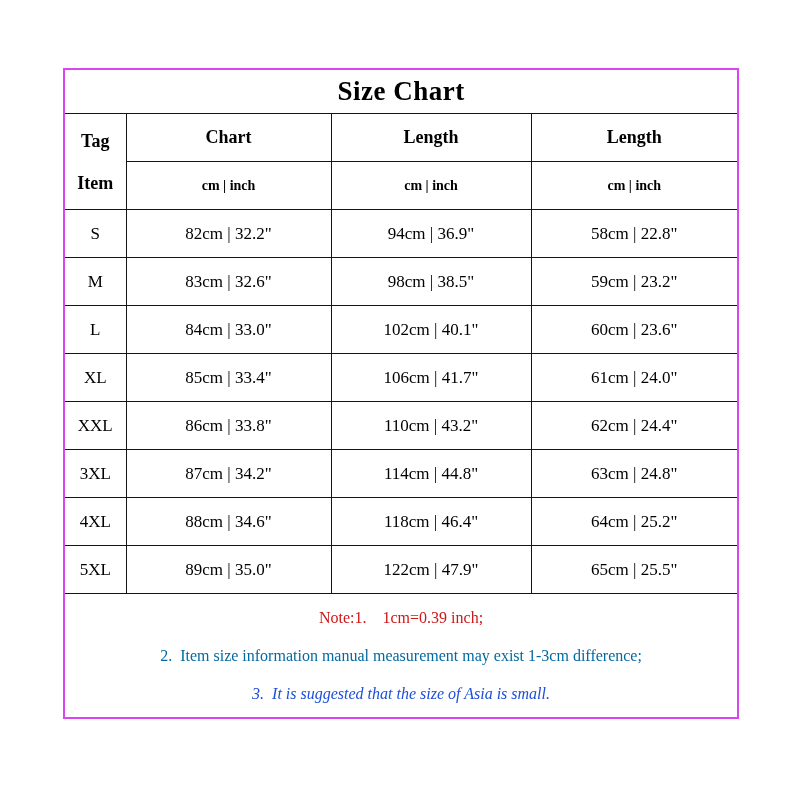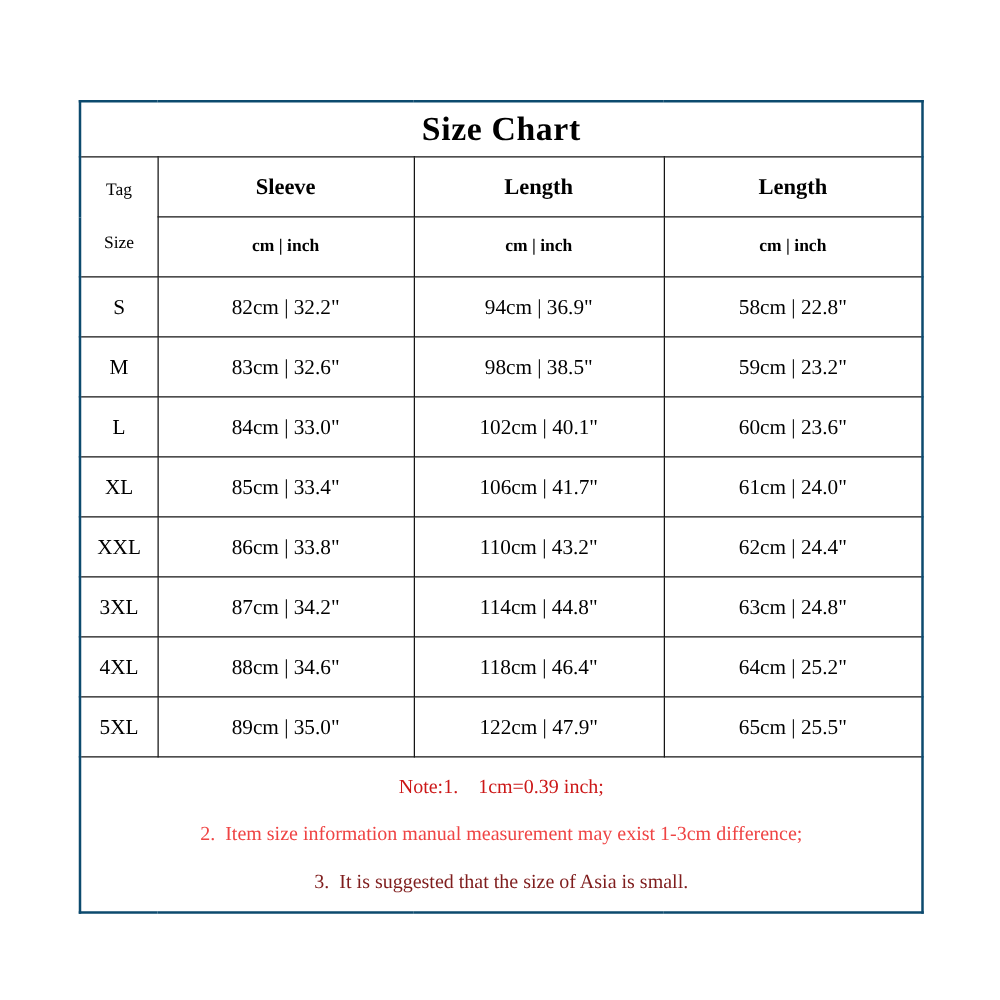--- a/index.html
+++ b/index.html
@@ -12,25 +12,25 @@
     width: 800px;
     height: 800px;
     background: #ffffff;
     font-family: "Liberation Serif", "DejaVu Serif", serif;
     color: #000000;
     overflow: hidden;
   }
   table.size-chart {
     position: absolute;
     left: 63px;
-    top: 80px;
+    top: 68px;
     width: 674px;
     border-collapse: collapse;
     table-layout: fixed;
-    border: 2px solid #0c4a6e;
+    border: 2px solid #d946ef;
   }
   table.size-chart td {
     border: 1.5px solid #141414;
     text-align: center;
     vertical-align: middle;
     padding: 0;
     overflow: hidden;
   }
   .title-cell {
     height: 43px;
@@ -42,22 +42,22 @@
     height: 47px;
     font-size: 18px;
     font-weight: bold;
   }
   .unit-cell {
     height: 47px;
     font-size: 14px;
     font-weight: bold;
   }
   .tag-cell {
-    font-size: 14px;
-    font-weight: normal;
+    font-size: 18px;
+    font-weight: bold;
   }
   .tag-line {
     line-height: 42px;
   }
   .data-row td {
     height: 47px;
     font-size: 17px;
   }
   .notes-cell {
     height: 123px;
@@ -83,23 +83,23 @@
       <col style="width:200px">
       <col style="width:207px">
     </colgroup>
     <tbody>
       <tr>
         <td colspan="4" class="title-cell">Size Chart</td>
       </tr>
       <tr>
         <td rowspan="2" class="tag-cell">
           <div class="tag-line">Tag</div>
-          <div class="tag-line">Size</div>
+          <div class="tag-line">Item</div>
         </td>
-        <td class="col-header-cell">Sleeve</td>
+        <td class="col-header-cell">Chart</td>
         <td class="col-header-cell">Length</td>
         <td class="col-header-cell">Length</td>
       </tr>
       <tr>
         <td class="unit-cell">cm | inch</td>
         <td class="unit-cell">cm | inch</td>
         <td class="unit-cell">cm | inch</td>
       </tr>
     </tbody>
     <tbody id="data-rows">
@@ -149,19 +149,19 @@
           <td>5XL</td>
           <td>89cm | 35.0"</td>
           <td>122cm | 47.9"</td>
           <td>65cm | 25.5"</td>
         </tr>
       </tbody>
     <tbody>
       <tr>
         <td colspan="4" class="notes-cell">
           <p class="note-line" style="color: rgb(204, 24, 24);">Note:1.    1cm=0.39 inch;</p>
-          <p class="note-line" style="color: #ef4444; text-align: center;">2.  Item size information manual measurement may exist 1-3cm difference;</p>
-          <p class="note-line" style="color: #7f1d1d;">3.  It is suggested that the size of Asia is small.</p>
+          <p class="note-line" style="color: #0369a1; text-align: center;">2.  Item size information manual measurement may exist 1-3cm difference;</p>
+          <p class="note-line" style="color: #1d4ed8; font-style: italic;">3.  It is suggested that the size of Asia is small.</p>
         </td>
       </tr>
     </tbody>
   </table>
 </div>
 
 </body></html>

